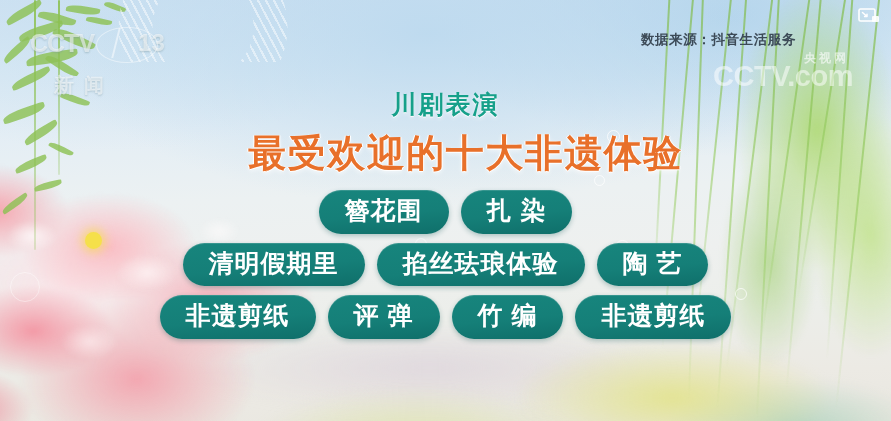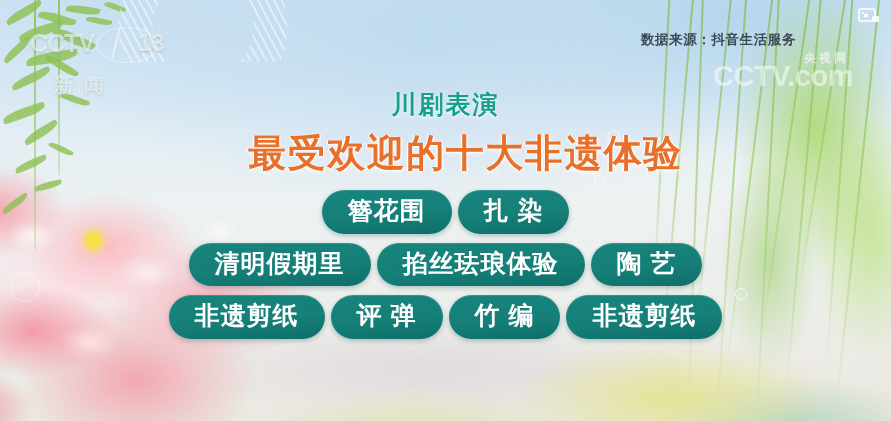--- a/index.html
+++ b/index.html
@@ -110,21 +110,21 @@
   
   .title-sub{position:absolute;left:0;right:0;top:88px;text-align:center;
     font-size:25px;font-weight:700;letter-spacing:2px;color:#16a08a;
     text-shadow:0 1px 0 rgba(255,255,255,.85),0 2px 4px rgba(255,255,255,.6);}
   .title-main{position:absolute;left:0;right:0;top:128px;text-align:center;
     font-size:38px;font-weight:700;letter-spacing:1.5px;color:#e8702a;
     text-shadow:0 1px 0 #fff,1px 0 0 #fff,-1px 0 0 #fff,0 2px 5px rgba(255,255,255,.75);padding-left:40px;}
 
   
   .rows{position:absolute;left:0;right:0;top:190px;}
-  .pill-row{display:flex;justify-content:center;align-items:center;gap:6px;margin-bottom:9px;}
+  .pill-row{display:flex;justify-content:center;align-items:center;gap:12px;margin-bottom:9px;}
   .pill{
     background:linear-gradient(175deg,#17857d 0%,#157f78 55%,#0f6f6a 100%);
     border-radius:26px;color:#fff;font-size:25px;font-weight:700;letter-spacing:1px;
     padding:6px 26px 8px;line-height:1.18;white-space:nowrap;
     box-shadow:0 2px 5px rgba(20,90,86,.3), inset 0 1px 0 rgba(255,255,255,.14);}
 
   .deco-ring{position:absolute;border-radius:50%;border:1.5px solid rgba(255,255,255,.72);}
 </style>
 </head>
 <body>

